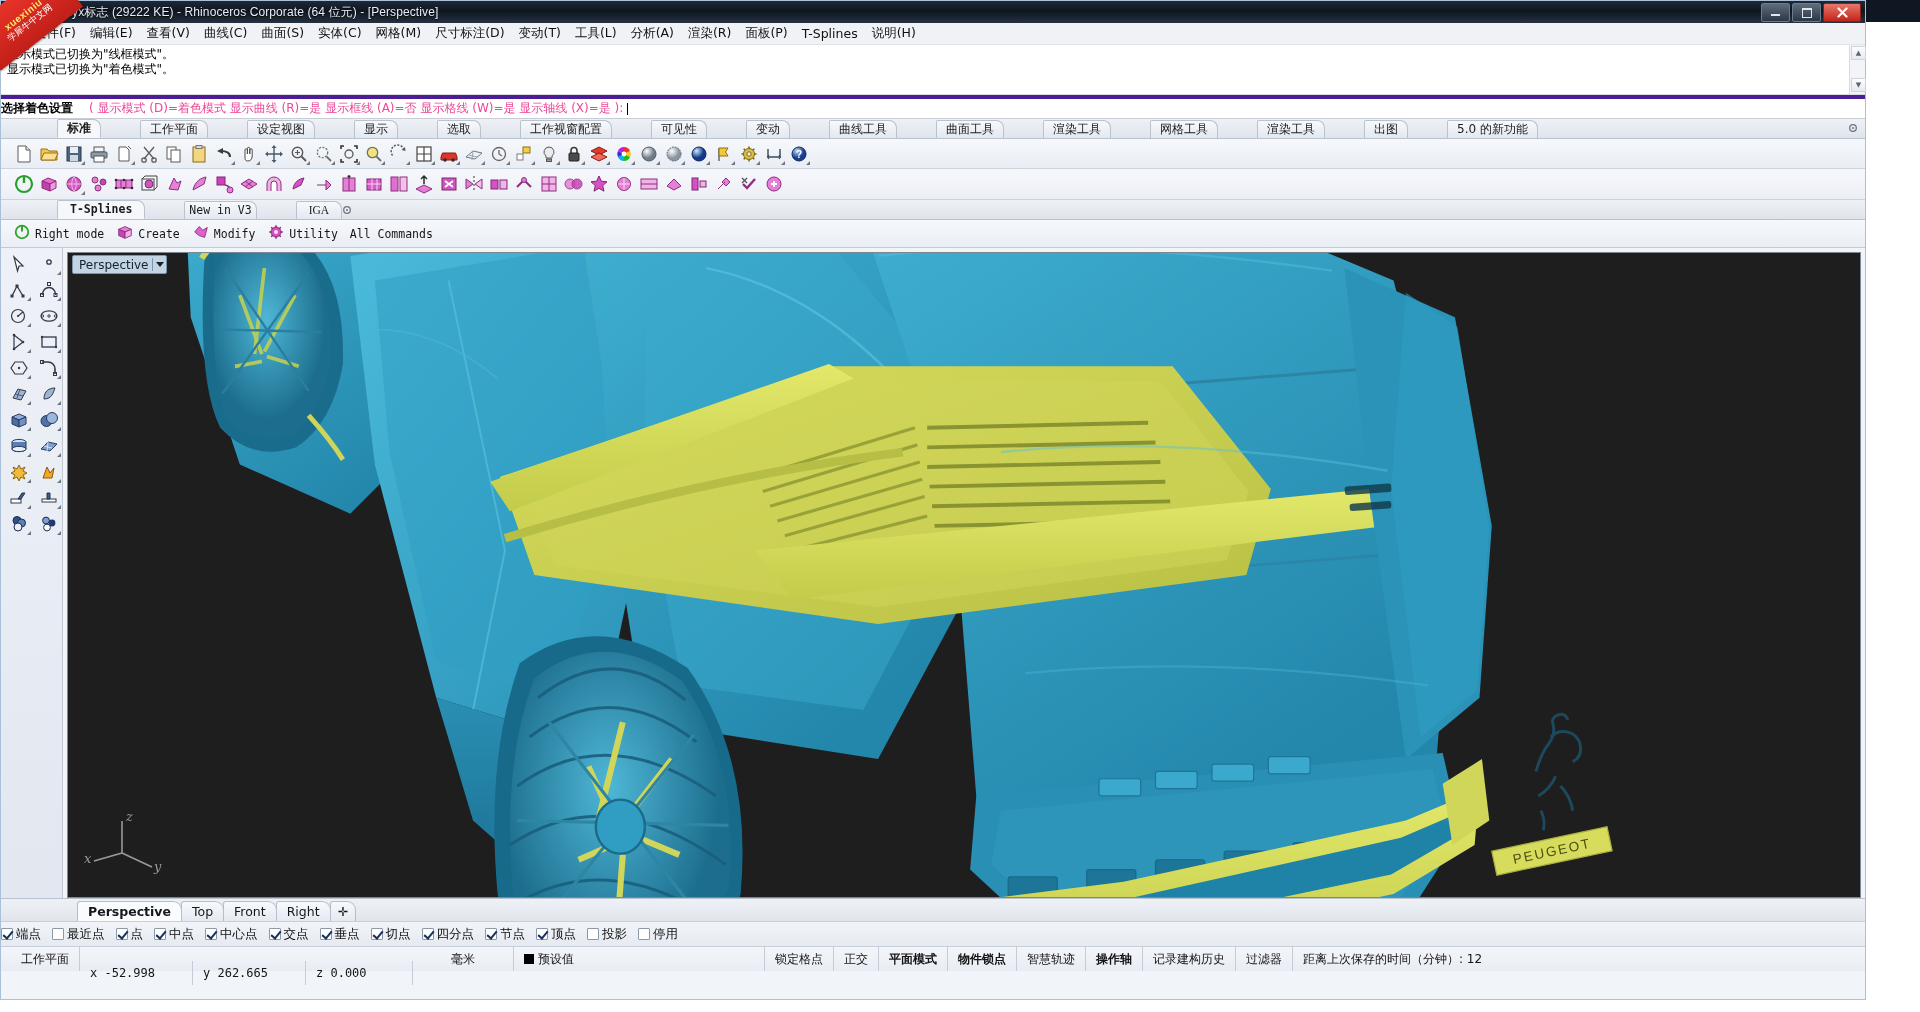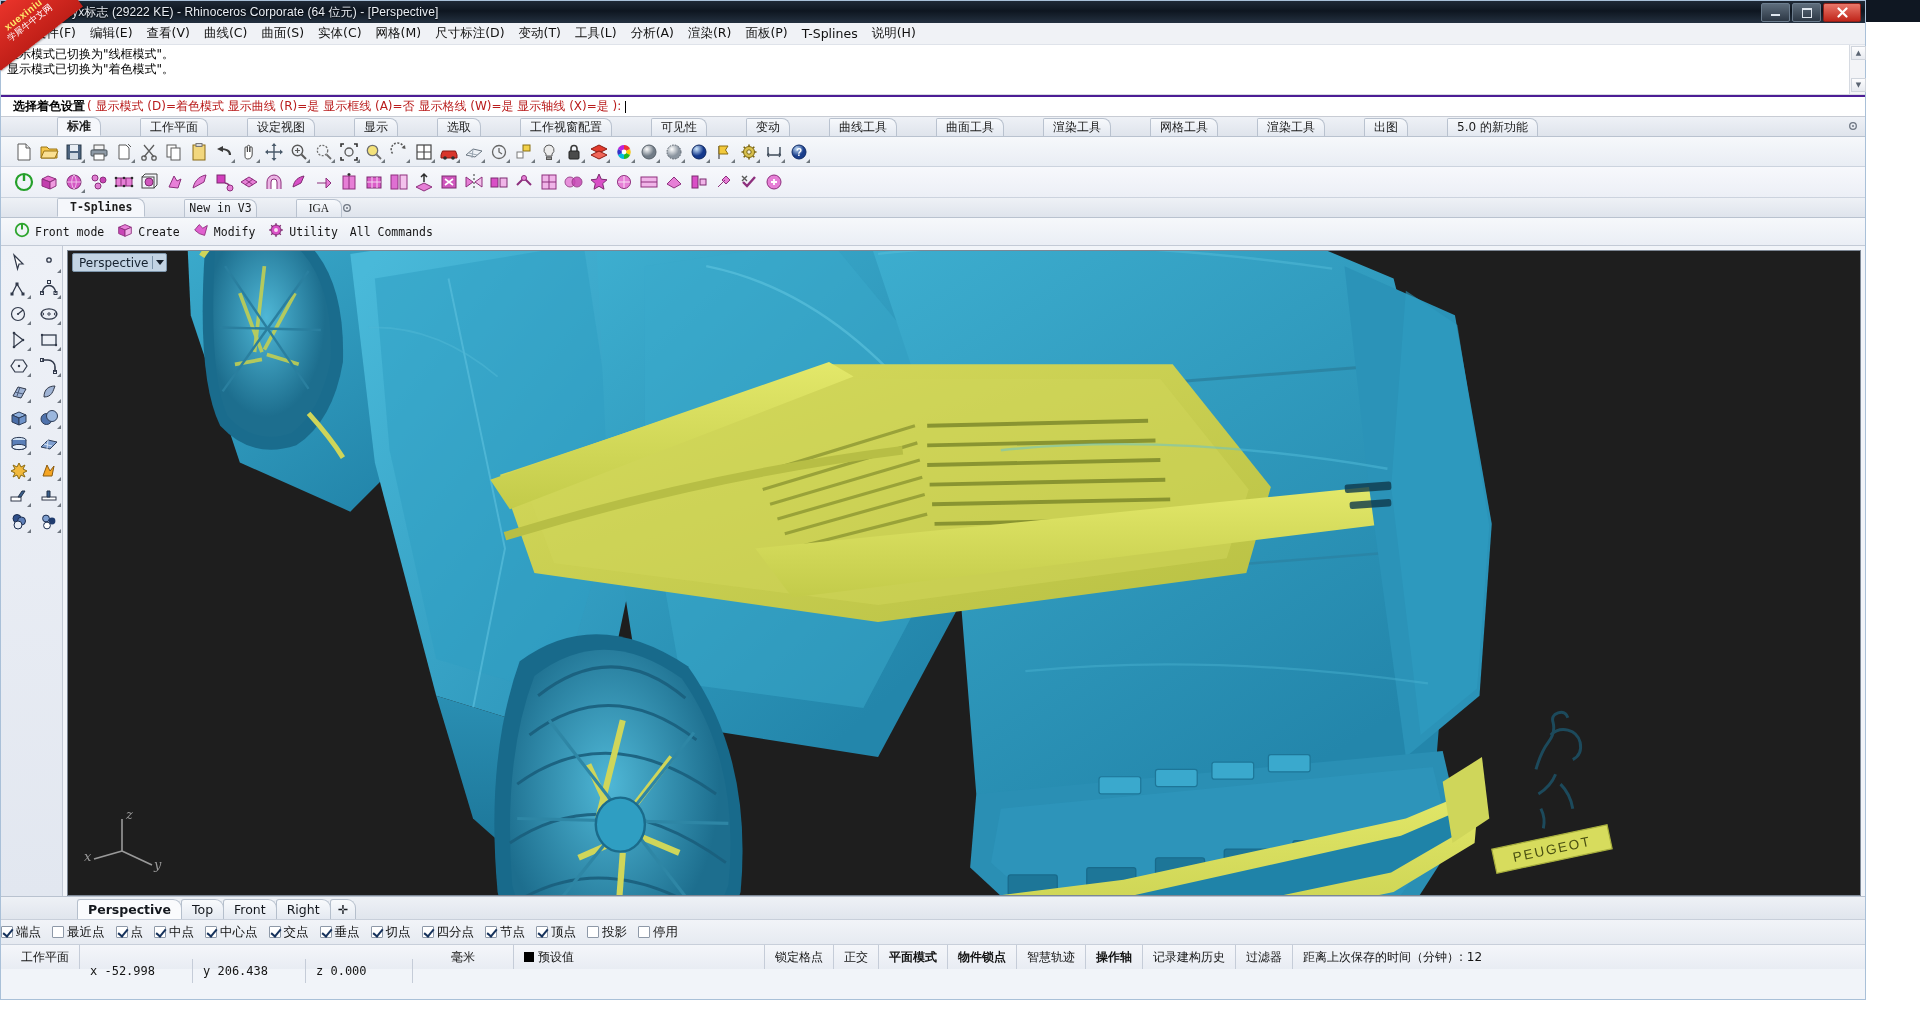--- a/index.html
+++ b/index.html
@@ -63,27 +63,27 @@
     background:#f3f4f7;border-left:1px solid #d6dae1;
   }
   .histscroll .arr{
     width:13px;height:12px;display:flex;align-items:center;justify-content:center;
     font-size:7px;color:#5a6472;border:1px solid #cfd4dc;background:linear-gradient(180deg,#fdfdfe,#e7eaf0);margin:1px;
   }
   .histscroll .arr.bot{position:absolute;bottom:1px;}
 
   
   .cmdprompt{
-    height:19px;background:#fff;border-top:2px solid #4c1d95;border-bottom:1px solid #c8ccd4;
-    display:flex;align-items:center;padding-left:12px;
+    height:19px;background:#fff;border-top:4px solid #4c1d95;border-bottom:1px solid #c8ccd4;
+    display:flex;align-items:center;padding-left:0;
     font-family:"DejaVu Sans","Liberation Sans",sans-serif;
     font-size:12px;white-space:nowrap;overflow:hidden;
   }
   .cmdprompt b{font-weight:bold;}
-  .cmdprompt .opt{color:#b91c1c;margin-left:2px;}
+  .cmdprompt .opt{color:#ec4899;margin-left:16px;}
   .caret{display:inline-block;width:1px;height:12px;background:#000;margin-left:4px;}
 
   
   .tabstrip{
     height:19px;background:linear-gradient(180deg,#eef1f6,#dfe4ec);
     border-bottom:1px solid #b9c2cf;
     display:flex;align-items:flex-end;padding-left:16px;position:relative;
   }
   .ttab{
     height:17px;line-height:17px;padding:0 9px;font-size:12px;
@@ -799,21 +799,21 @@
     </div>
 
     <div class="tsrow">
       <div class="tsitem">
         <span>
           <svg width="18" height="18" viewBox="0 0 20 20">
               <circle cx="10" cy="10" r="7" fill="none" stroke="#2ea52f" stroke-width="2"></circle>
               <path d="M10 2.5v7" stroke="#2ea52f" stroke-width="2.2"></path>
             </svg>
         </span>
-        <span class="lbl">Front mode</span>
+        <span class="lbl">Right mode</span>
       </div>
       <div class="tsitem">
         <span>
           <svg width="18" height="18" viewBox="0 0 20 20">
               <path d="M3 7l7-3 7 3-7 3z" fill="#e87fd8" stroke="#8d2f7d"></path>
               <path d="M3 7v7l7 3v-7z" fill="#c845b6" stroke="#8d2f7d"></path>
               <path d="M10 10v7l7-3V7z" fill="#f2b0e9" stroke="#8d2f7d"></path>
             </svg>
         </span>
         <span class="lbl">Create</span>
@@ -1289,21 +1289,21 @@
         </label>
       <label class="osnap">
           <span class="cbx"></span>
           <span class="ol">停用</span>
         </label>
     </div>
 
     <div class="statusbar">
       <div class="sbcell" style="padding-left:20px;">工作平面</div>
       <div class="sbcell mono" style="min-width:92px;">x -52.998</div>
-      <div class="sbcell mono" style="min-width:92px;">y 206.438</div>
+      <div class="sbcell mono" style="min-width:92px;">y 262.665</div>
       <div class="sbcell mono" style="min-width:86px;">z 0.000</div>
       <div class="sbcell" style="min-width:80px;justify-content:center;">毫米</div>
       <div class="sbcell" style="min-width:230px;">
         <span class="swatch"></span>
         <span>预设值</span>
       </div>
       <div class="sbcell">锁定格点</div>
       <div class="sbcell">正交</div>
       <div class="sbcell bold">平面模式</div>
       <div class="sbcell bold">物件锁点</div>

